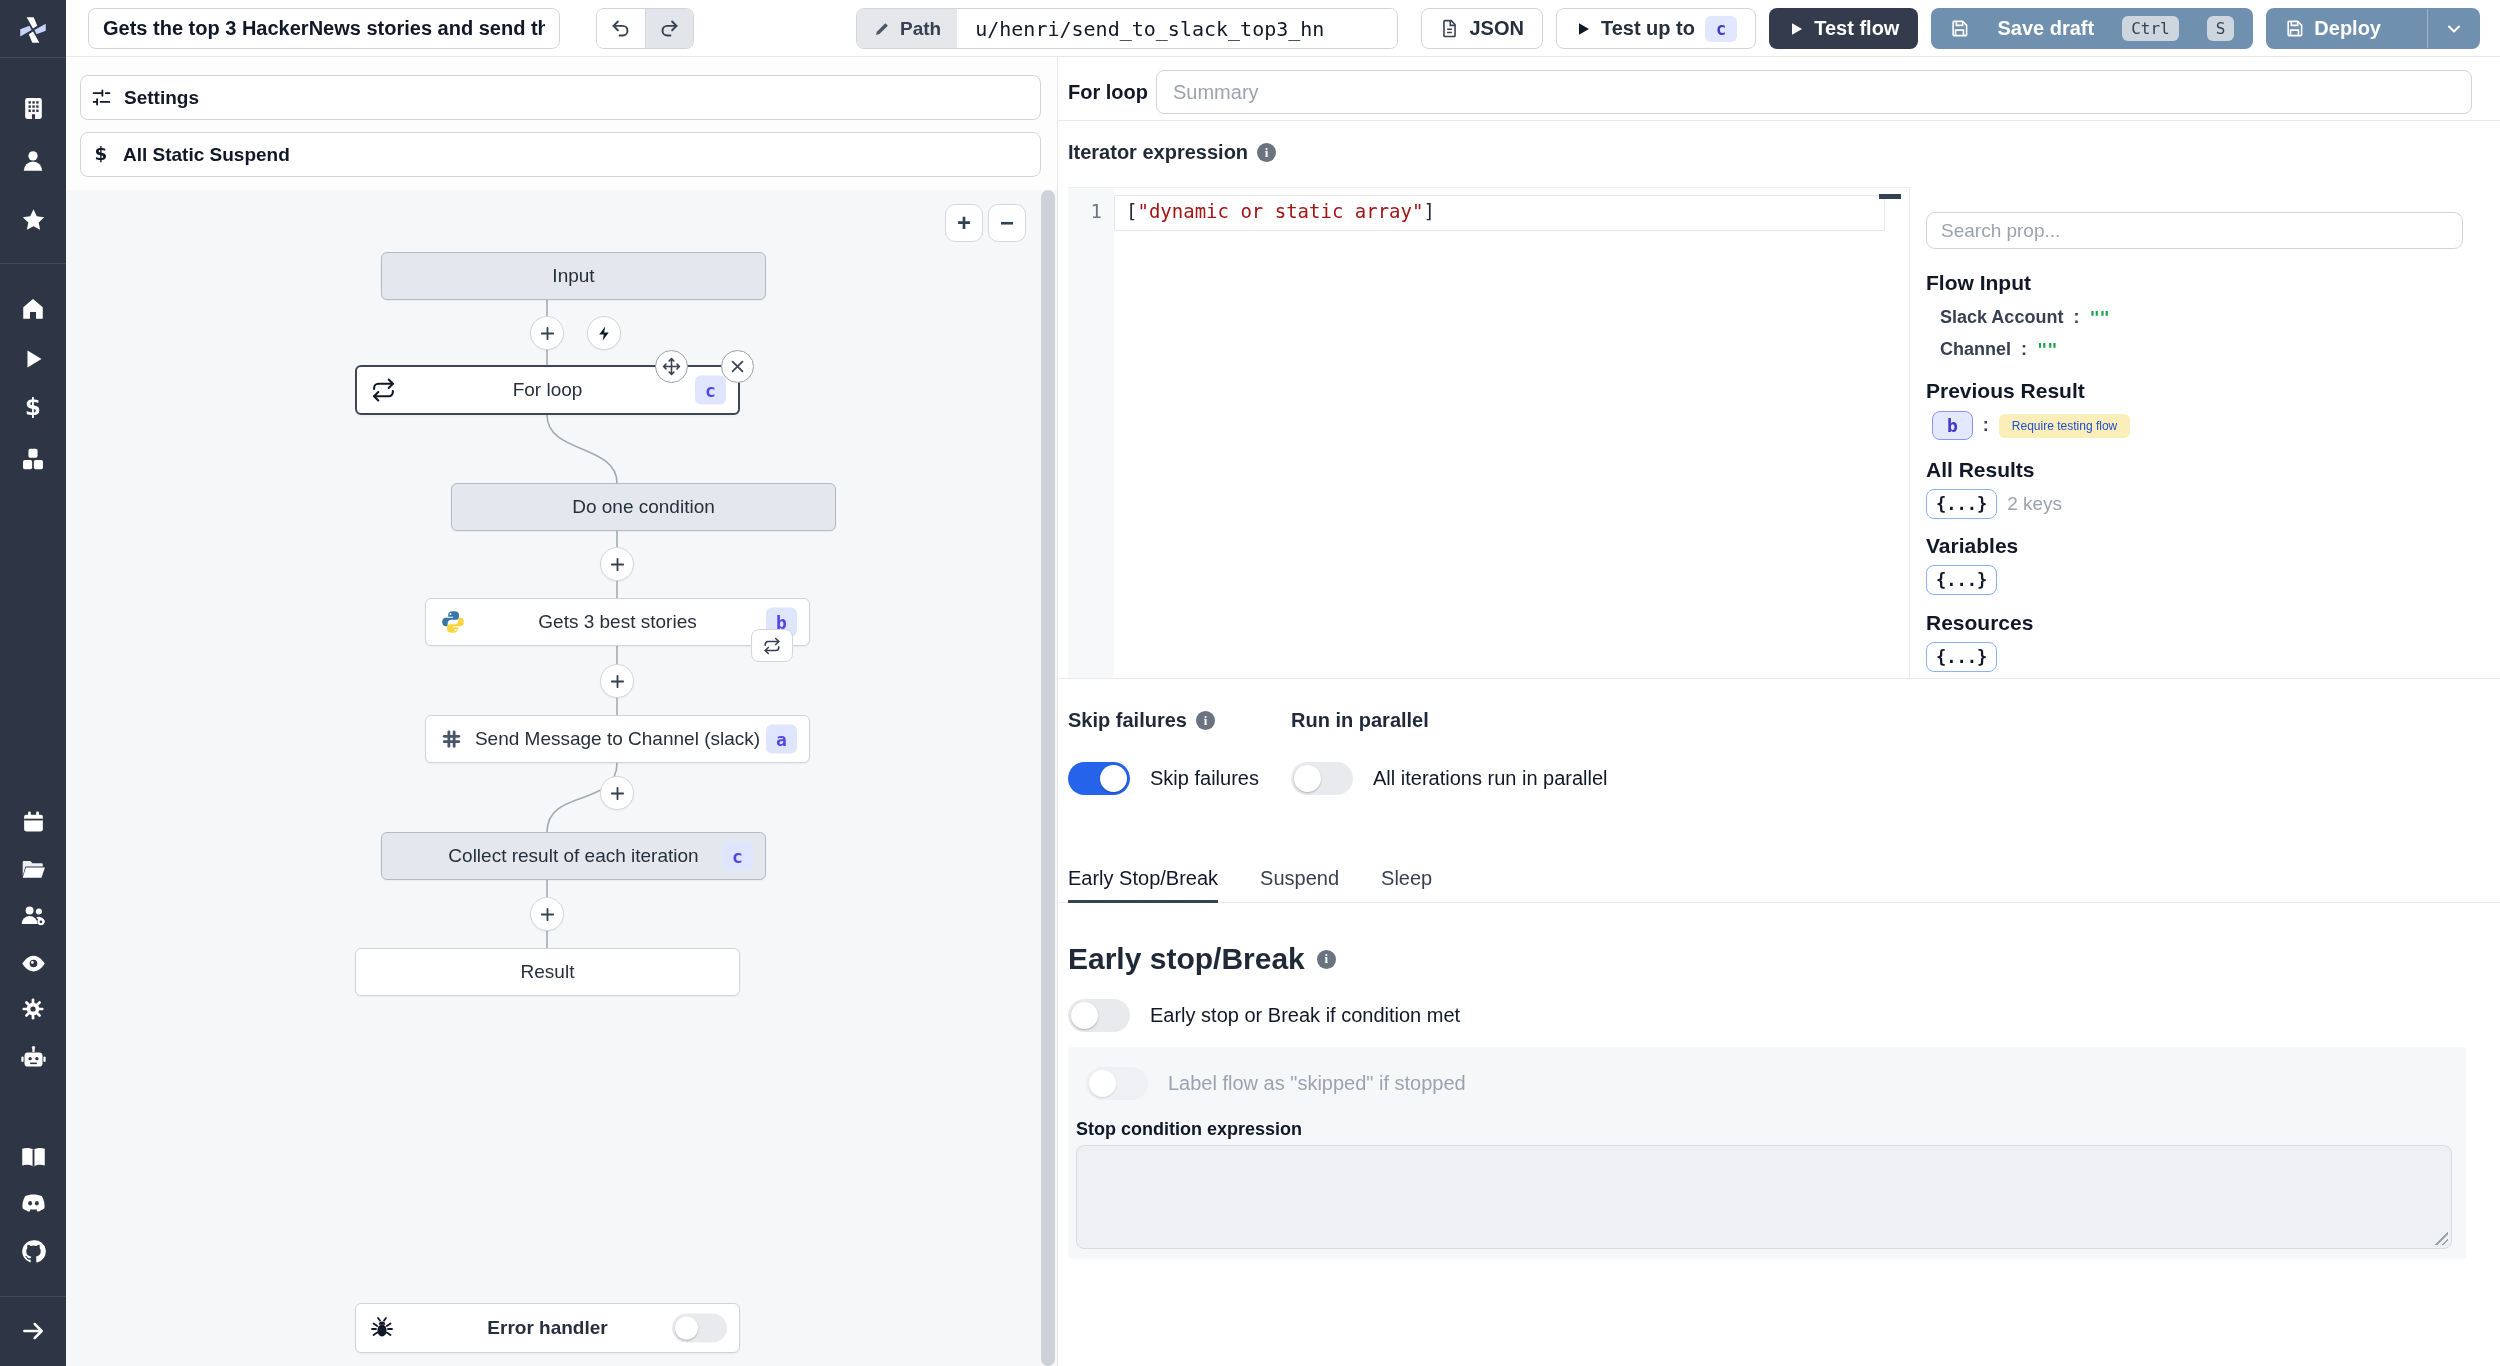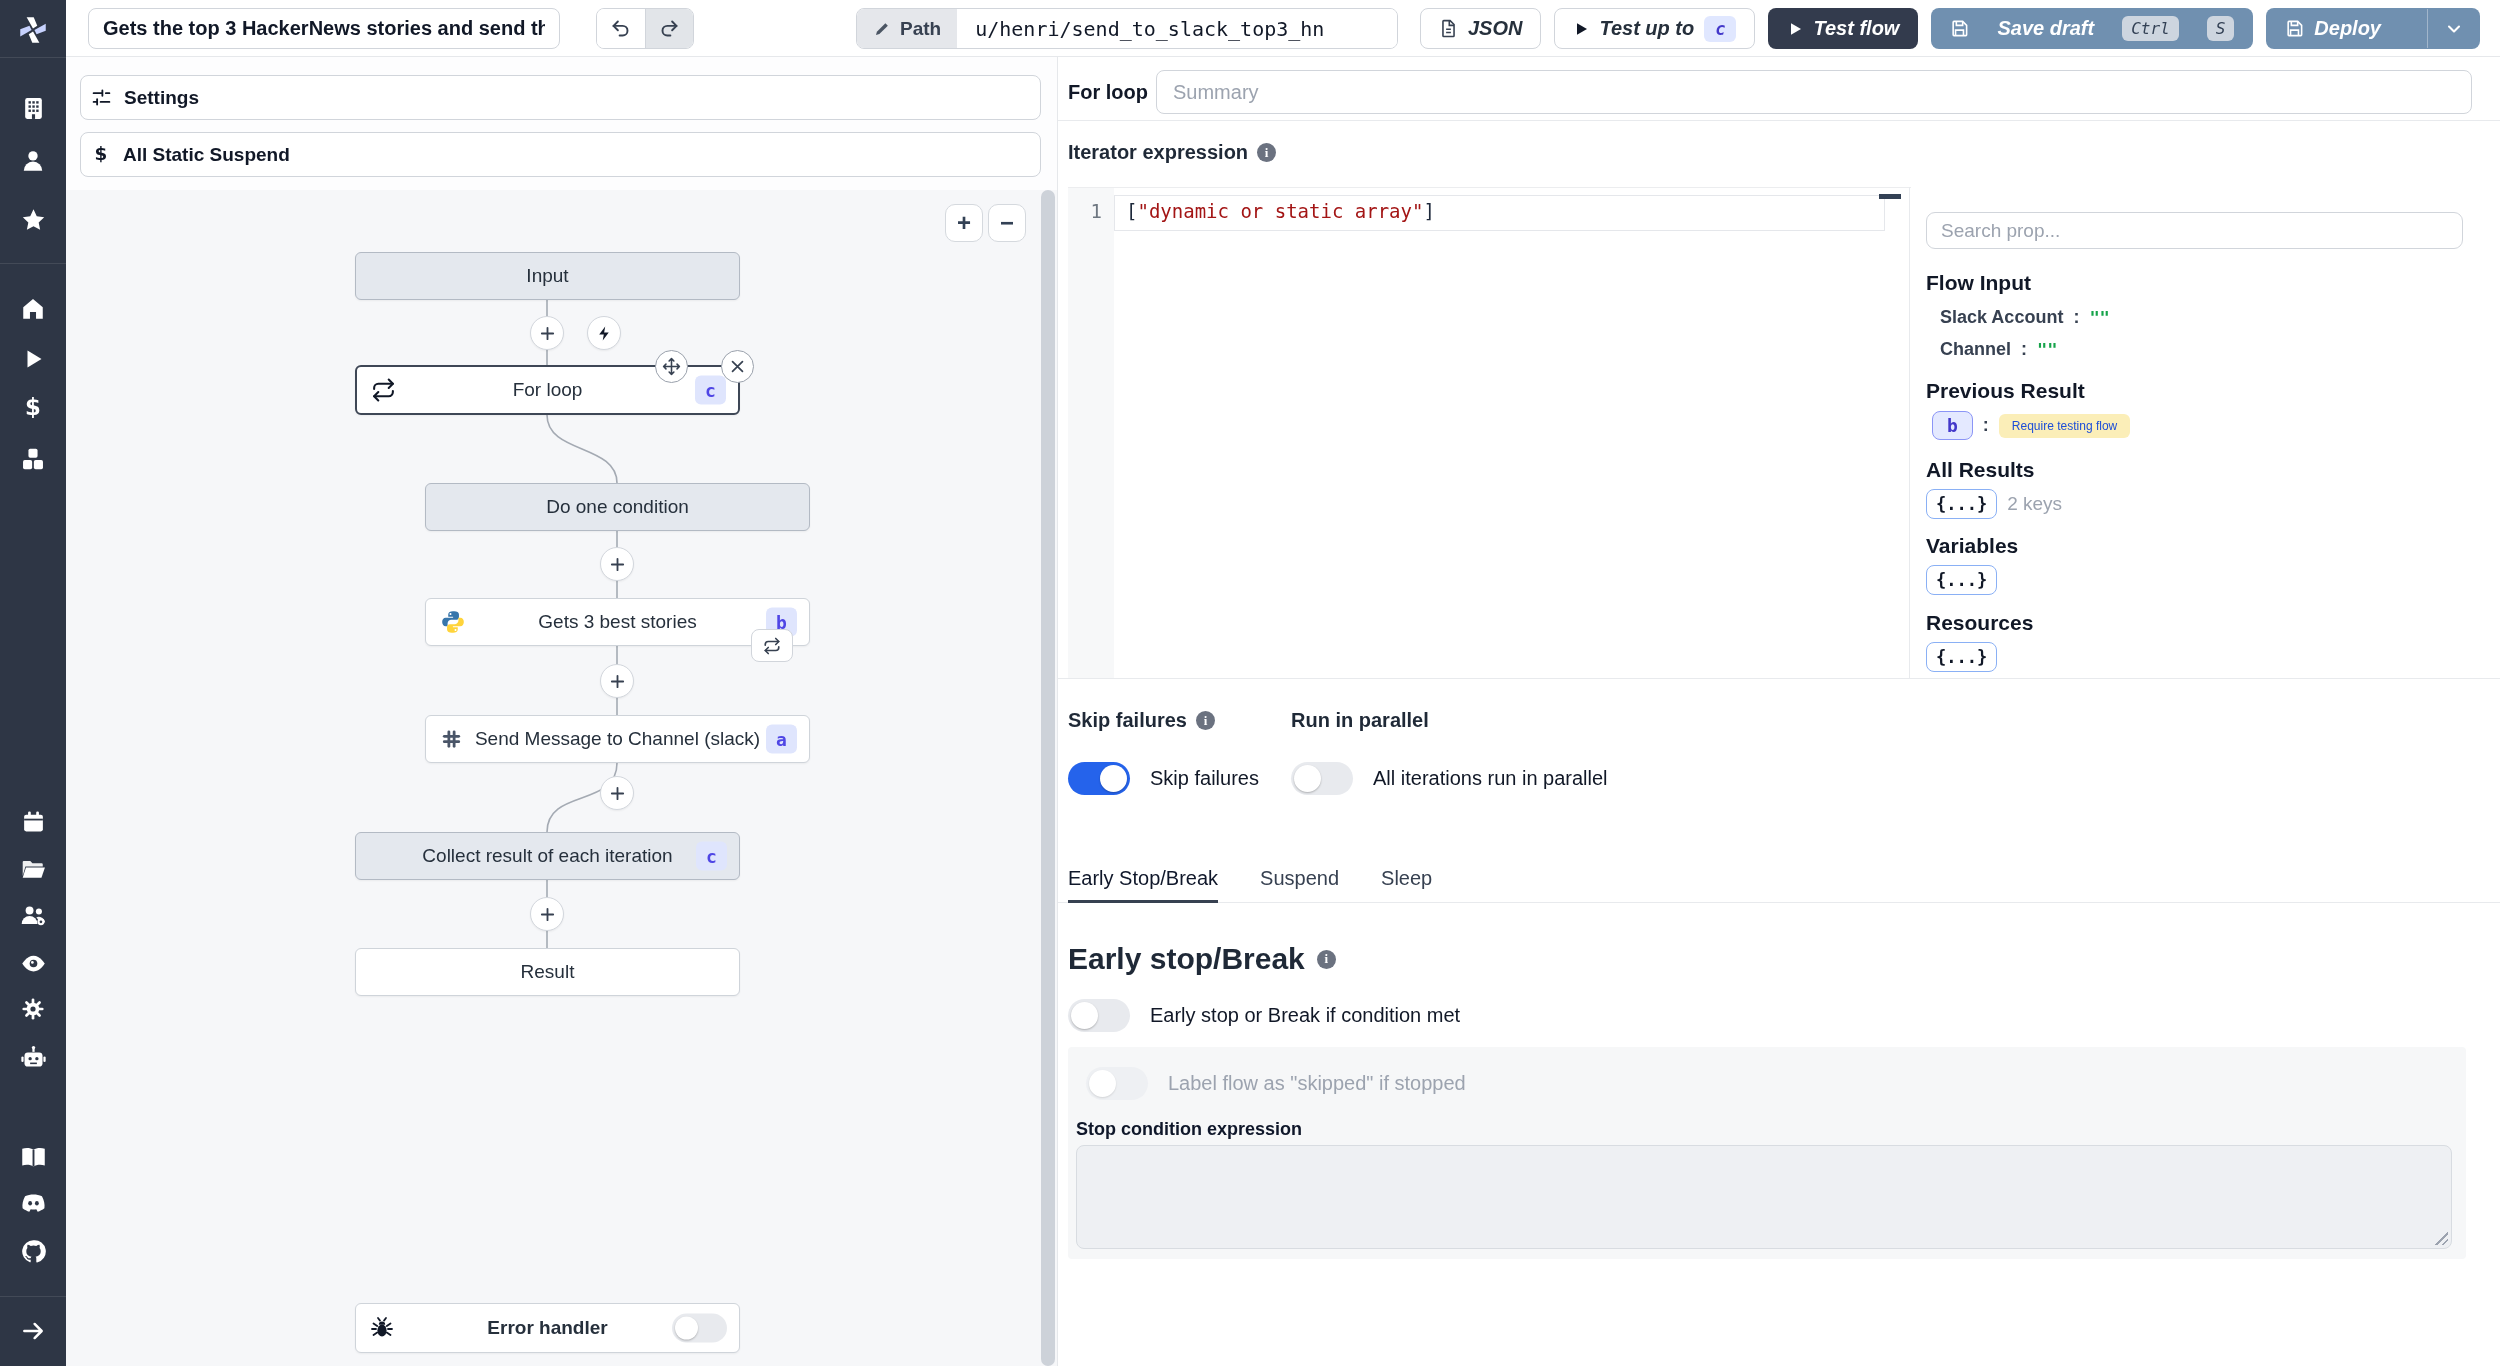--- a/index.html
+++ b/index.html
@@ -17,40 +17,40 @@
 
   
   .topbar { position:absolute; left:66px; top:0; right:0; height:57px; background:#fff; border-bottom:1px solid #e6e8eb; z-index:20; }
   .title-input { position:absolute; left:22px; top:8px; width:472px; height:41px; border:1px solid #d1d5db; border-radius:8px; padding:0 14px; font-size:20px; font-weight:700; color:#111827; font-family:inherit; white-space:nowrap; overflow:hidden; outline:none; }
   .undoredo { position:absolute; left:530px; top:8px; width:98px; height:41px; border:1px solid #d1d5db; border-radius:8px; display:flex; overflow:hidden; }
   .undoredo .half { flex:1; display:flex; align-items:center; justify-content:center; cursor:pointer; background:#fff; }
   .undoredo .half.redo { background:#e2e5e9; border-left:1px solid #d1d5db; }
   .path-group { position:absolute; left:790px; top:8px; height:41px; display:flex; border:1px solid #d1d5db; border-radius:8px; overflow:hidden; }
   .path-label { display:flex; align-items:center; gap:9px; background:#e5e7eb; padding:0 16px; font-size:19px; font-weight:700; color:#374151; }
   .path-value { display:flex; align-items:center; background:#fff; padding:0 18px; font-size:20px; color:#111827; min-width:440px; }
-  .tb-right { position:absolute; right:20px; top:8px; height:57px; display:flex; gap:13px;font-style:italic; }
+  .tb-right { position:absolute; right:20px; top:8px; height:57px; display:flex; gap:13px; }
   .btn { height:41px; display:flex; align-items:center; gap:10px; padding:0 18px; border-radius:8px; font-size:20px; font-weight:700; cursor:pointer; border:1px solid transparent; }
   .btn.outline { background:#fff; border-color:#d1d5db; color:#26303c; }
   .btn.dark { background:#333b4d; color:#fff; }
   .btn.steel { background:#7090b0; color:#fff;gap:28px; }
   .btn .kbd { background:#cdd5df; color:#334155; border-radius:6px; padding:3px 9px; font-size:16px; font-weight:400; }
   .btn .mini-badge { background:#e0e7ff; color:#4338ca; border-radius:6px; padding:3px 11px; font-size:17px; font-weight:700; }
   .deploy { padding:0; }
   .deploy .main { display:flex; align-items:center; gap:10px; padding:0 18px; height:100%; }
   .deploy .chev { display:flex; align-items:center; justify-content:center; width:52px; height:100%; border-left:1px solid rgba(255,255,255,.35); }
 
   
   .flow-panel { position:absolute; left:66px; top:57px; width:991px; bottom:0; background:#fdfdfe; }
   .head-box { position:absolute; left:14px; right:16px; height:45px; background:#fff; border:1px solid #d1d5db; border-radius:8px; display:flex; align-items:center; gap:12px; padding:0 10px; font-size:19px; font-weight:700; color:#111827; cursor:pointer; }
   .canvas { position:absolute; left:0; top:133px; right:0; bottom:0; background:#f6f7f9; overflow:hidden; }
   .canvas svg.edges { position:absolute; left:0; top:0; }
   .vscroll { position:absolute; right:2px; top:0; bottom:0; width:14px; background:#cdd2d9; border-radius:7px; cursor:pointer; }
   .zoom-btn { position:absolute; width:38px; height:38px; top:14px; background:#fff; border:1px solid #d5d9de; border-radius:10px; font-size:24px; font-weight:600; color:#334155; display:flex; align-items:center; justify-content:center; cursor:pointer; }
   .node { position:absolute; width:385px; height:48px; border-radius:6px; display:flex; align-items:center; justify-content:center; font-size:19px; color:#26303c; background:#fff; border:1px solid #cfd4da; box-shadow:0 1px 2px rgba(0,0,0,.05); cursor:pointer; }
-  .node.gray { background:#e4e8ee; border-color:#b3bac4; }
+  .node.gray { background:#e4e8ee; border-color:#b3bac4;margin-left:26px; }
   .node.selected { border:2.5px solid #3e4756; }
   .node .n-icon { position:absolute; left:14px; top:50%; transform:translateY(-50%); display:flex; }
   .node .badge { position:absolute; right:12px; top:50%; transform:translateY(-50%); background:#dfe5fd; color:#4f46e5; font-weight:700; font-size:18px; font-family:"DejaVu Sans Mono",monospace; border-radius:6px; min-width:31px; height:29px; display:flex; align-items:center; justify-content:center; padding:0 8px; }
   .corner-btn { position:absolute; top:-17px; width:33px; height:33px; border-radius:50%; background:#fff; border:1.5px solid #9aa1ac; display:flex; align-items:center; justify-content:center; cursor:pointer; z-index:4; }
   .loop-chip { position:absolute; right:16px; bottom:-17px; width:42px; height:33px; background:#fff; border:1.5px solid #d1d5db; border-radius:8px; display:flex; align-items:center; justify-content:center; cursor:pointer; }
   .plus-circle { position:absolute; width:34px; height:34px; margin:-17px; border-radius:50%; background:#fff; border:1.5px solid #d3d7dd; box-shadow:0 1px 2px rgba(0,0,0,.06); display:flex; align-items:center; justify-content:center; cursor:pointer; z-index:3; }
   .toggle { border-radius:999px; position:relative; cursor:pointer; flex:none; }
   .toggle .knob { position:absolute; top:3px; border-radius:50%; background:#fff; box-shadow:0 1px 2px rgba(0,0,0,.25); }
   .toggle.sm { width:55px; height:29px; } .toggle.sm .knob { width:23px; height:23px; }
   .toggle.md { width:62px; height:33px; } .toggle.md .knob { width:27px; height:27px; }

